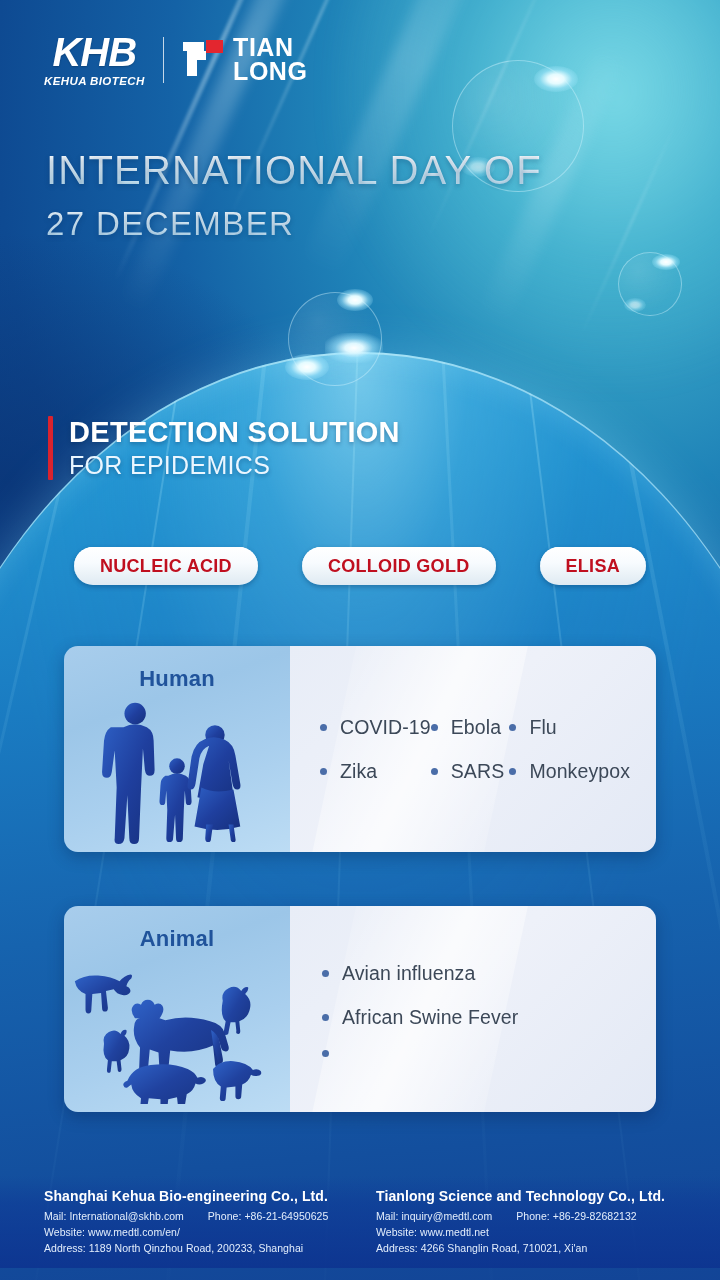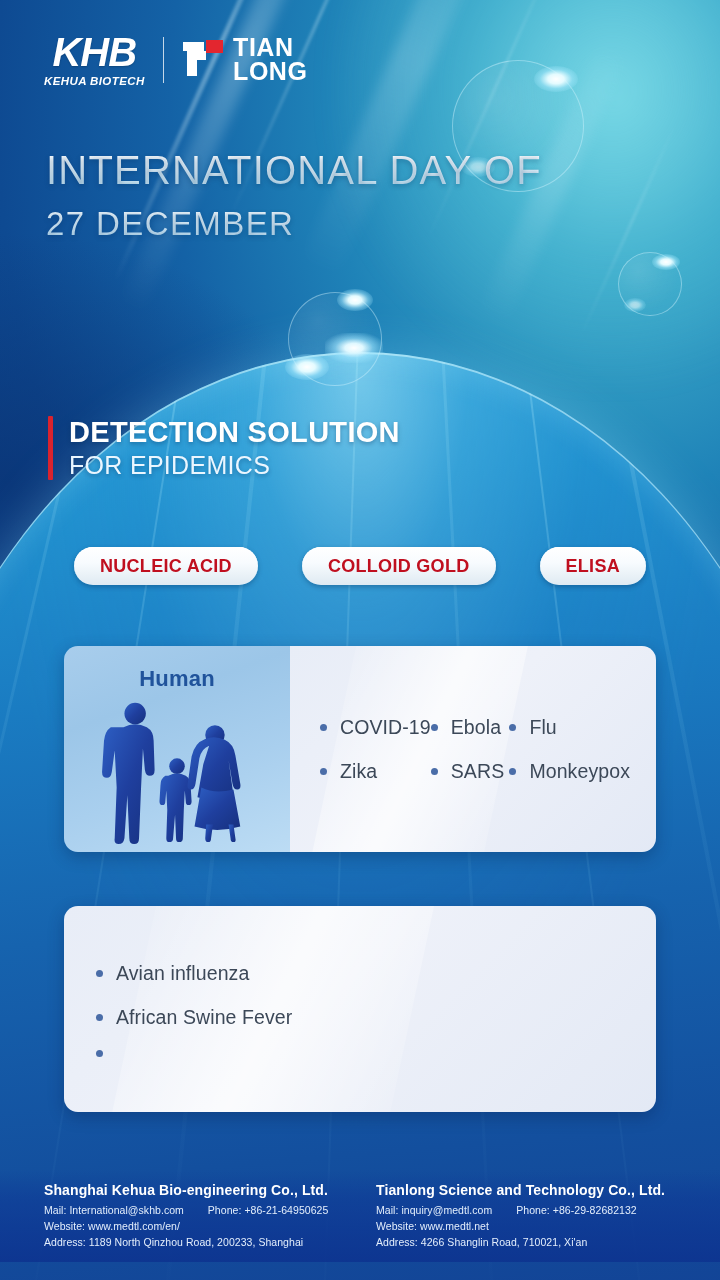--- a/index.html
+++ b/index.html
@@ -114,21 +114,21 @@
     background:linear-gradient(104deg, rgba(255,255,255,0) 0%, rgba(255,255,255,.75) 50%, rgba(255,255,255,0) 100%);
     transform:rotate(12deg);}
   .dis-grid{position:relative;display:grid;width:100%;padding:0 26px 0 30px;}
   #list-human .dis-grid{grid-template-columns:1fr 1fr 1fr;row-gap:21px;}
   #list-animal .dis-grid{grid-template-columns:1fr;row-gap:21px;padding-left:32px;}
   .dis{display:flex;align-items:center;gap:13px;}
   .dis .dot{width:7px;height:7px;border-radius:50%;background:#4a6da8;flex:none;}
   .dis .nm{color:#3c4858;font-size:19.5px;letter-spacing:.1px;white-space:nowrap;}
 
   
-  .footer{position:absolute;left:0;bottom:18px;width:720px;height:92px;z-index:9;
+  .footer{position:absolute;left:0;bottom:12px;width:720px;height:92px;z-index:9;
     background:linear-gradient(180deg, rgba(16,62,156,0) 0%, rgba(14,57,150,.55) 30%, rgba(13,52,144,.92) 100%);}
   .fcols{position:absolute;left:44px;right:30px;top:12px;display:flex;}
   .fcol{flex:1;}
   .fcol.right{padding-left:18px;}
   .f-name{color:#fff;font-size:14px;font-weight:bold;letter-spacing:.1px;margin-bottom:5px;}
   .f-row{color:#e3eefc;font-size:10.5px;line-height:1.52;letter-spacing:.05px;}
   .f-row .gap{display:inline-block;width:18px;}
 </style>
 </head>
 <body>
@@ -278,20 +278,49 @@
       </div>
       <div class="dis">
         <span class="dot"></span>
         <span class="nm">Monkeypox</span>
       </div>
     </div>
   </div>
 </div>
 
 <div class="card" id="card-animal">
+  <div class="card-left">
+    <div class="cl-title">Animal</div>
+    <div class="art">
+      <svg width="100%" height="100%" viewBox="0 0 226 150" preserveAspectRatio="xMidYMax meet">
+        <defs>
+          <linearGradient id="anG" x1="0" y1="0" x2="1" y2="1">
+            <stop offset="0%" stop-color="#2f63c8"></stop>
+            <stop offset="45%" stop-color="#20429f"></stop>
+            <stop offset="100%" stop-color="#17317f"></stop>
+          </linearGradient>
+        </defs>
+        <g fill="url(#anG)">
+
+          <path d="M8 24 q10 -7 24 -6 q14 1 22 6 q5 -6 11 -7 q3 0 1 4 q-4 3 -5 8 q5 2 4 6 q-2 4 -8 3 q-6 -1 -9 -6 l-8 2 l2 17 q0 4 -3 4 q-3 0 -3 -4 l-1 -15 l-9 1 l-1 16 q0 4 -3 4 q-3 0 -3 -4 l0 -16 q-9 -3 -11 -13 Z"></path>
+
+          <path d="M38 88 q-2 -8 5 -12 q7 -4 12 2 q2 -5 6 -4 q1 3 -2 6 q6 5 5 13 q-1 9 -9 12 l1 9 q0 3 -2 3 q-2 0 -2 -3 l-1 -8 l-5 0 l-1 9 q0 3 -2 3 q-2 0 -2 -3 l1 -10 q-6 -4 -4 -17 Z"></path>
+
+          <path d="M160 44 q-2 -9 6 -13 q8 -4 13 3 q3 -5 7 -4 q1 3 -3 7 q7 6 5 15 q-2 10 -11 13 l1 10 q0 3 -2 3 q-3 0 -2 -3 l-1 -9 l-5 0 l-2 10 q0 3 -3 3 q-2 0 -2 -3 l2 -11 q-6 -5 -3 -21 Z"></path>
+
+          <path d="M70 62 q-6 -8 -2 -13 q3 -4 8 -1 q2 -5 7 -5 q5 0 7 5 q5 -3 8 1 q3 5 -3 13 l6 2 q22 -6 46 1 q12 3 15 12 l4 14 q1 5 -3 5 q-4 0 -5 -5 l-3 -9 l4 26 q1 5 -3 5 q-4 0 -4 -5 l-2 -18 q-20 9 -44 5 l-2 20 q0 5 -5 5 q-4 0 -4 -5 l-1 -18 l-9 -3 l-2 22 q0 5 -5 5 q-4 0 -4 -5 l1 -24 q-8 -10 -6 -22 q1 -8 6 -8 Z"></path>
+          <path d="M148 74 q7 4 9 13 l3 16 q1 5 -2 5 q-3 0 -4 -5 l-4 -15 Z"></path>
+
+          <path d="M62 126 q6 -14 24 -16 q22 -3 38 4 q7 3 10 9 q5 -2 8 1 q2 3 -2 5 q-4 2 -8 0 q-2 8 -9 11 l-2 12 q0 4 -4 4 q-3 0 -3 -4 l-1 -9 l-9 2 l-1 10 q0 4 -4 4 q-3 0 -3 -4 l0 -10 l-12 -1 l-2 12 q0 4 -4 4 q-3 0 -3 -4 l1 -12 q-9 -5 -10 -14 l-4 3 q-3 1 -4 -2 q-1 -3 4 -5 Z"></path>
+
+          <path d="M150 114 q7 -9 21 -8 q14 1 20 9 q5 -2 8 1 q2 4 -3 5 q-4 1 -7 -1 q-2 7 -9 10 l-1 12 q0 3 -3 3 q-3 0 -3 -3 l0 -10 l-9 1 l-1 11 q0 3 -3 3 q-3 0 -3 -3 l1 -12 q-8 -5 -8 -18 Z"></path>
+        </g>
+      </svg>
+    </div>
+  </div>
   <div class="card-right" id="list-animal">
     <div class="sheen"></div>
     <div class="dis-grid">
       <div class="dis">
         <span class="dot"></span>
         <span class="nm">Avian influenza</span>
       </div>
       <div class="dis">
         <span class="dot"></span>
         <span class="nm">African Swine Fever</span>

